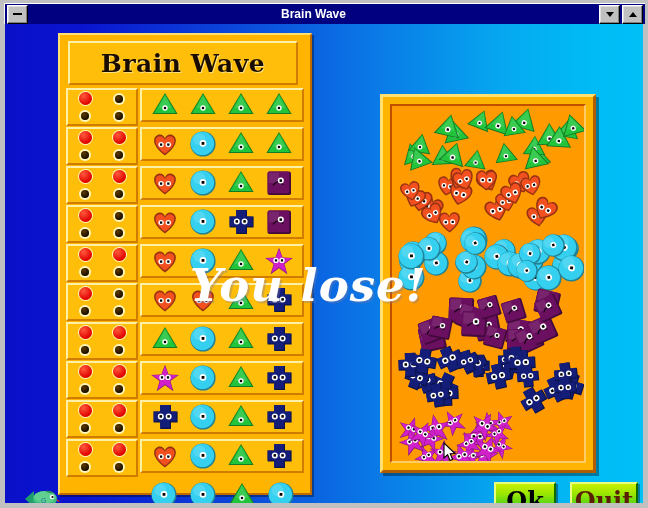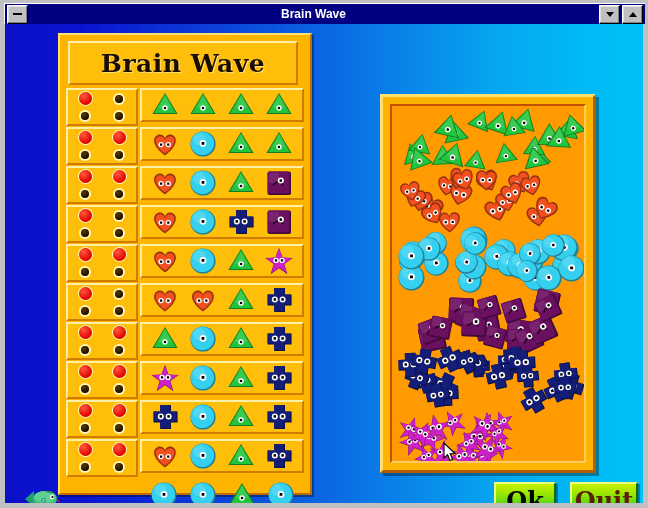--- a/index.html
+++ b/index.html
@@ -1876,20 +1876,21 @@
               <path d="M50 10 L61 39 L92 41 L66 59 L75 89 L50 71 L25 89 L34 59 L8 41 L39 39 Z" fill="#d020c8"></path>
               <circle cx="40" cy="48" r="9" fill="#fff"></circle>
               <rect x="36.22" y="44.22" width="7.56" height="7.56" fill="#000"></rect>
               <circle cx="60" cy="48" r="9" fill="#fff"></circle>
               <rect x="56.22" y="44.22" width="7.56" height="7.56" fill="#000"></rect>
             </svg>
           </div>
         </div>
     </div>
 
+    <div class="youlose">You lose!</div>
 
     <div class="gbtn" id="btn-ok">Ok</div>
     <div class="gbtn" id="btn-quit">Quit</div>
 
     <svg class="fish" viewBox="0 0 40 26">
       <path d="M4 13 L13 5 L13 21 Z" fill="#1f9e6e"></path>
       <ellipse cx="24" cy="13" rx="12" ry="8" fill="#3bbf7a"></ellipse>
       <ellipse cx="24" cy="11" rx="11" ry="6" fill="#5fd08f"></ellipse>
       <path d="M24 5 q6 -1 9 2 q-5 1 -9 -2 Z" fill="#2a8f5e"></path>
       <circle cx="31" cy="11" r="2.2" fill="#fff"></circle>

